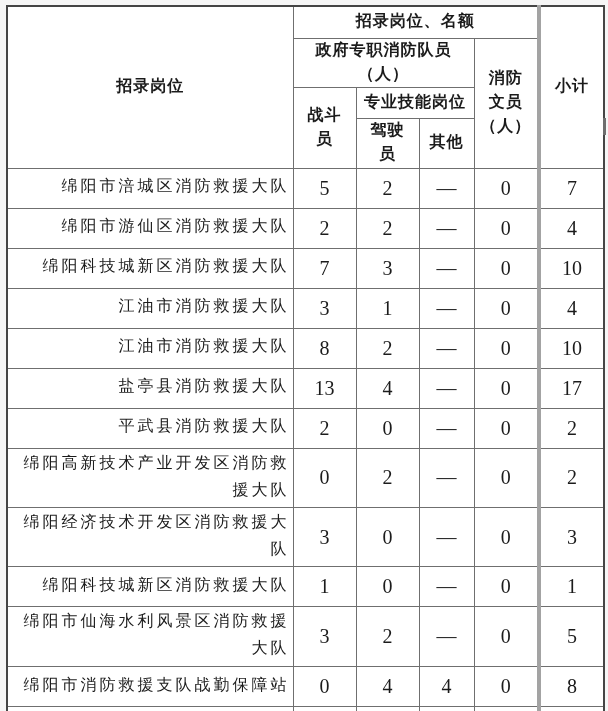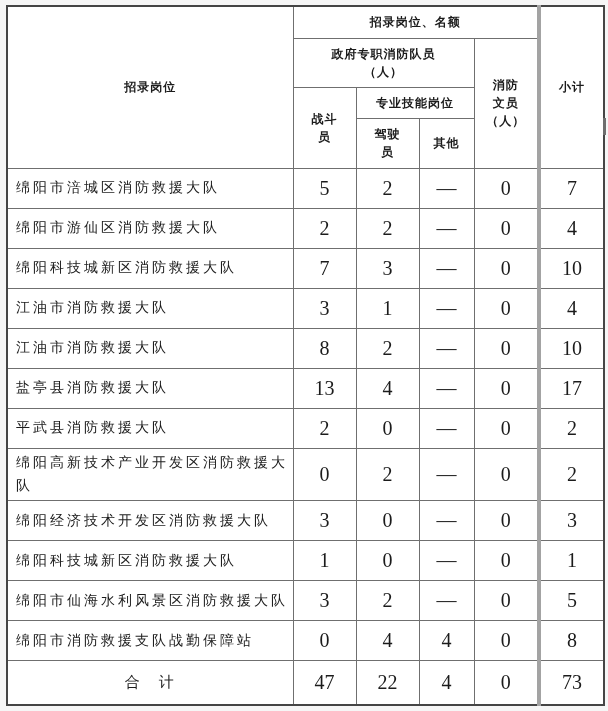--- a/index.html
+++ b/index.html
@@ -27,35 +27,36 @@
     vertical-align: middle;
     padding: 0;
     color: #1b1b1b;
     overflow: hidden;
   }
   
   td.thick-left { border-left: 4px solid #a3a3a3; }
 
   
   td.hdr {
-    font-family: Liberation Sans, sans-serif;
+    font-family: Liberation Mono, monospace;
     font-weight: 700;
-    font-size: 12px;
+    font-size: 16px;
     letter-spacing: 1px;
     white-space: pre-line;
     line-height: 1.5;
   }
 
   
   td.unit {
-    text-align: left;
-    font-size: 14px;
+    text-align: right;
+    font-size: 16px;
     letter-spacing: 3px;
     line-height: 1.7;
     padding: 2px 3px 2px 8px;
+    font-family: Liberation Mono, monospace;
   }
 
   
   td.num {
     font-family: "Liberation Serif", "DejaVu Serif", serif;
     font-size: 20px;
   }
 
   td.total-label {
     font-size: 15px;

